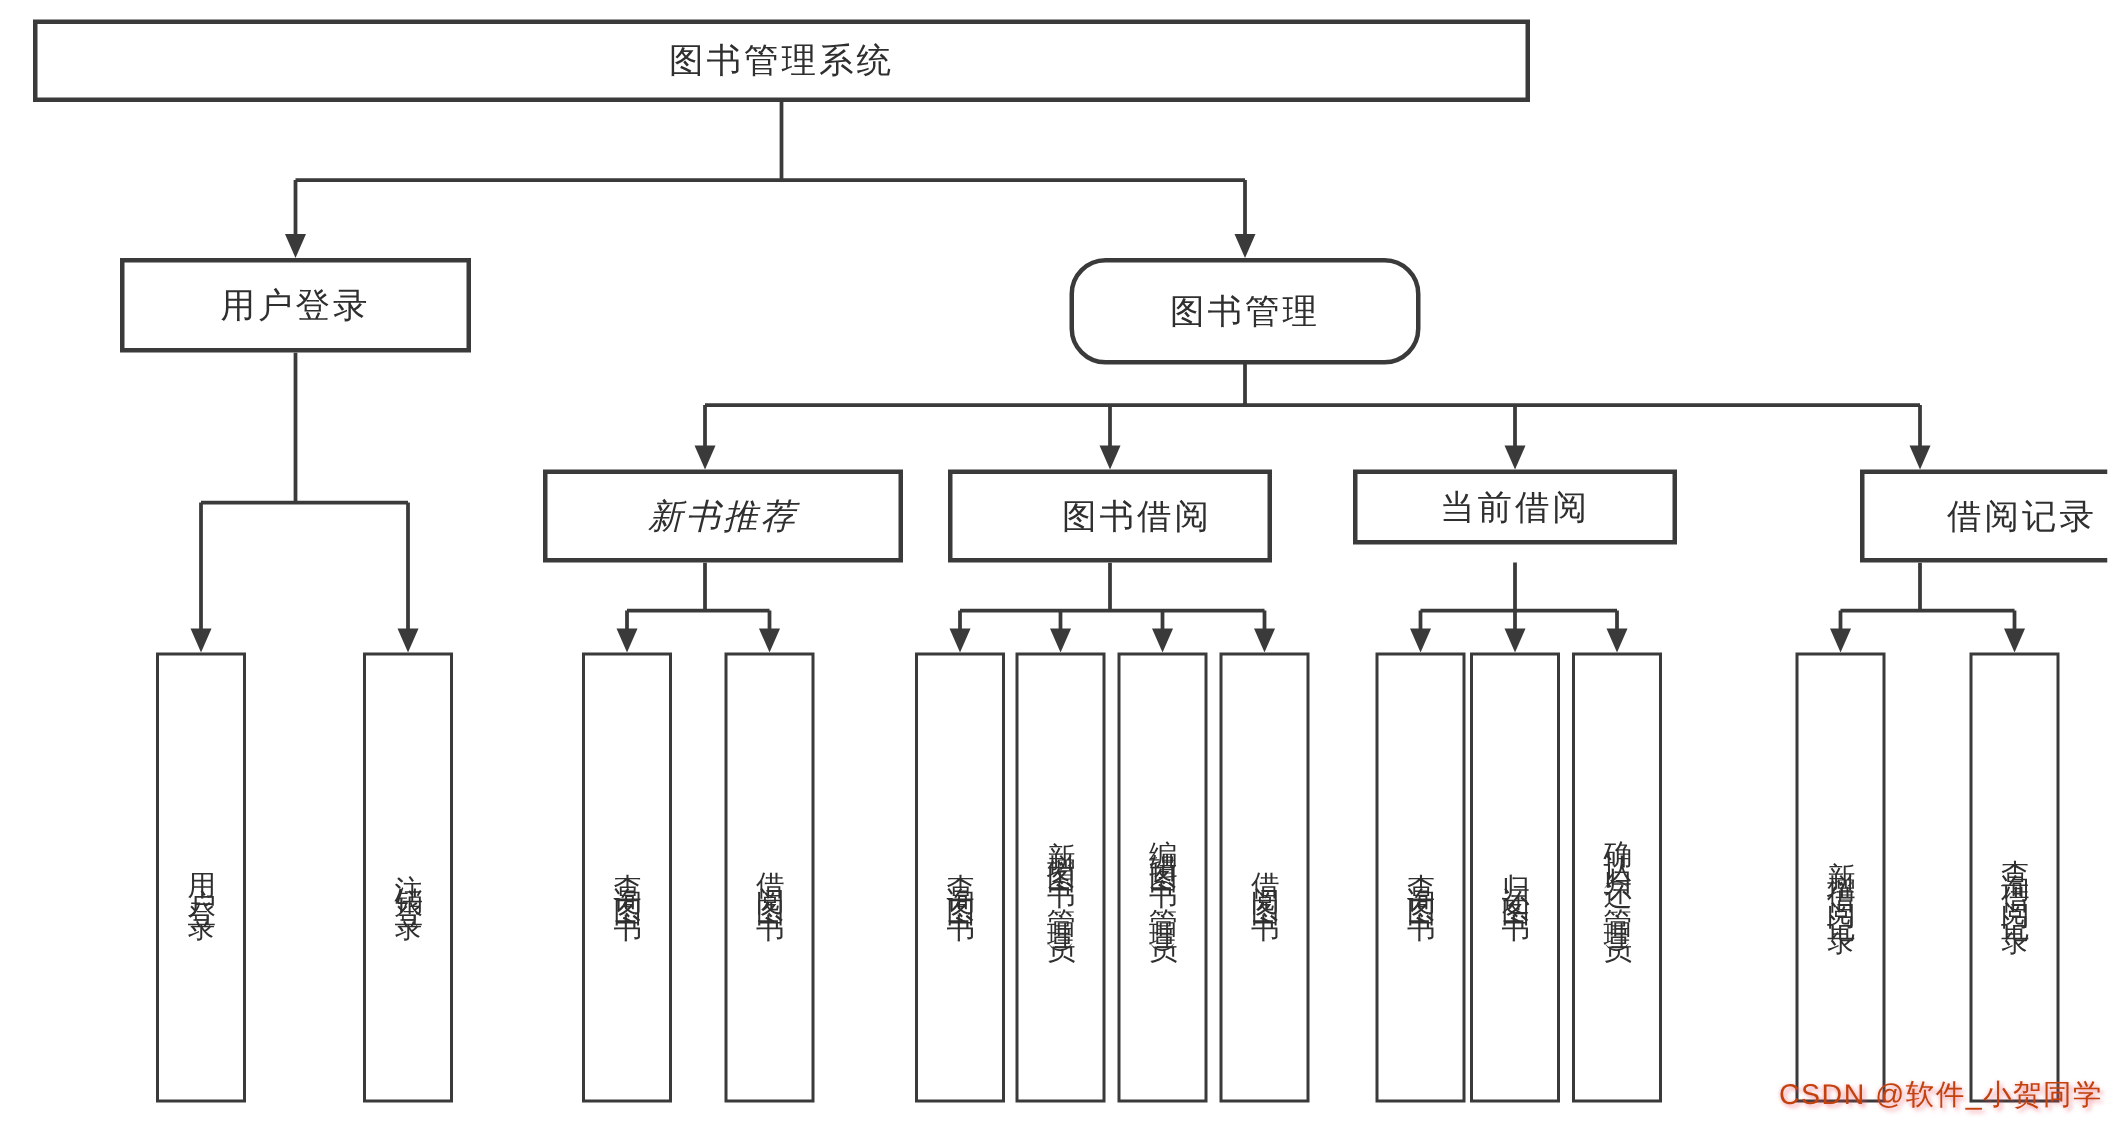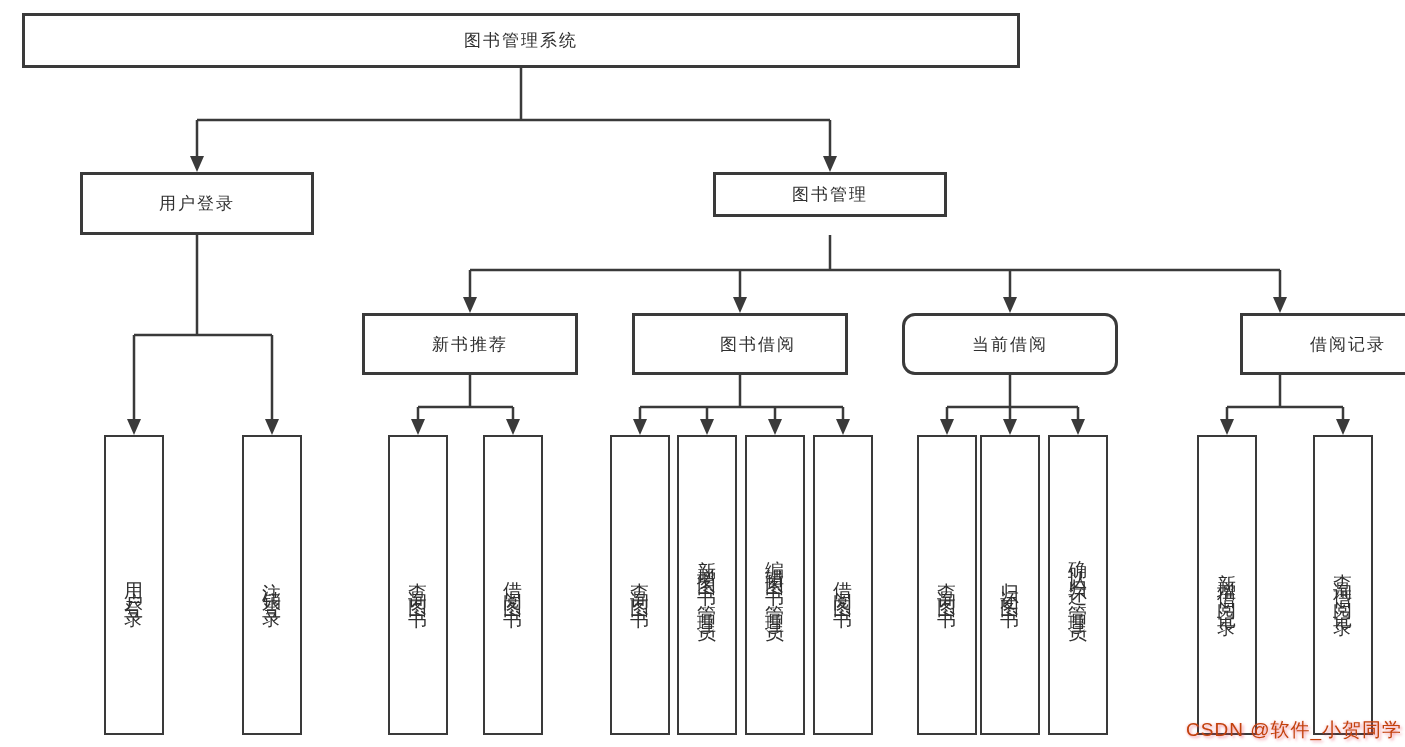--- a/index.html
+++ b/index.html
@@ -26,21 +26,21 @@
     box-sizing: border-box;
     background: #ffffff;
     border: 3px solid #3a3a3a;
     display: flex;
     align-items: center;
     justify-content: center;
     color: #2f2f2f;
     z-index: 2;
   }
   .node-h {
-    font-size: 17px;
+    font-size: 23px;
     letter-spacing: 2px;
   }
   .node-leaf {
     border-width: 2px;
   }
   .node-leaf span {
     writing-mode: vertical-rl;
     font-size: 19px;
     letter-spacing: 9px;
     line-height: 1;
@@ -94,31 +94,31 @@
     </g>
   </svg>
 
   <div class="node node-h" style="left:22px; top:13px; width:998px; height:55px;">
     <span>图书管理系统</span>
   </div>
 
   <div class="node node-h" style="left:80px; top:172px; width:234px; height:63px;">
     <span>用户登录</span>
   </div>
-  <div class="node node-h" style="left:713px; top:172px; width:234px; height:45px;">
+  <div class="node node-h" style="left:713px; top:172px; width:234px; height:71px;border-radius:24px;">
     <span>图书管理</span>
   </div>
 
-  <div class="node node-h" style="left:362px; top:313px; width:216px; height:62px;">
+  <div class="node node-h" style="left:362px; top:313px; width:240px; height:62px;font-style:italic;">
     <span>新书推荐</span>
   </div>
   <div class="node node-h" style="left:632px; top:313px; width:216px; height:62px;padding-left:36px;">
     <span>图书借阅</span>
   </div>
-  <div class="node node-h" style="left:902px; top:313px; width:216px; height:62px;border-radius:13px;">
+  <div class="node node-h" style="left:902px; top:313px; width:216px; height:50px;">
     <span>当前借阅</span>
   </div>
   <div class="node node-h" style="left:1240px; top:313px; width:216px; height:62px;">
     <span>借阅记录</span>
   </div>
 
   <div class="node node-leaf" style="left:104px; top:435px; width:60px; height:300px;">
     <span>用户登录</span>
   </div>
   <div class="node node-leaf" style="left:242px; top:435px; width:60px; height:300px;">

